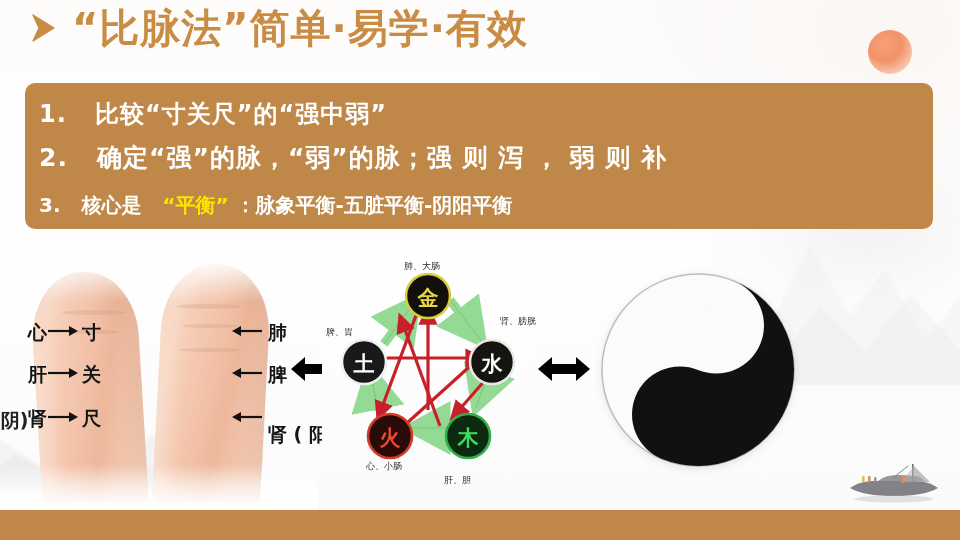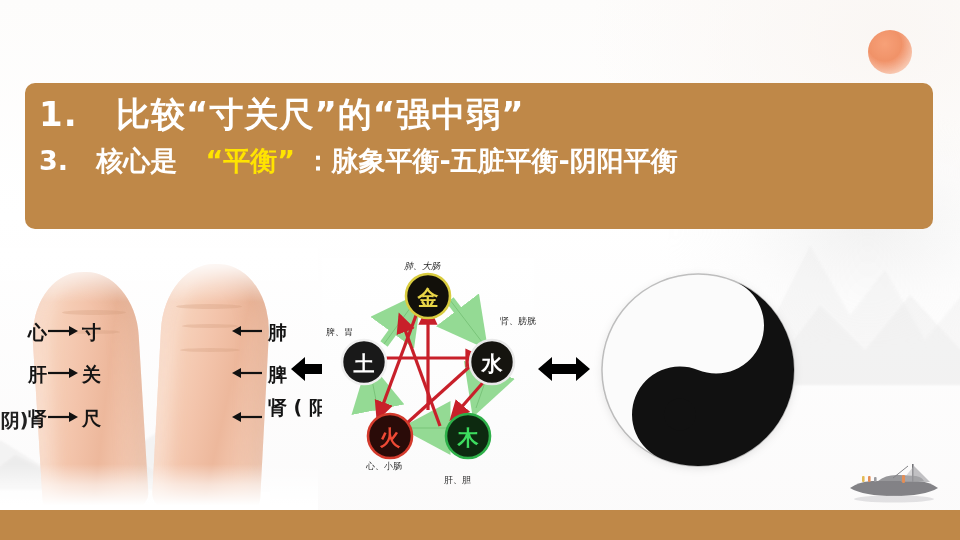--- a/index.html
+++ b/index.html
@@ -60,23 +60,23 @@
   .list-box{
     position:absolute;left:25px;top:83px;width:908px;height:146px;
     background:#bf8848;border-radius:10px;
     padding:10px 0 0 0;box-sizing:border-box;
   }
   .list-line{
     color:#ffffff;font-weight:bold;white-space:nowrap;
     font-family:"DejaVu Sans","Liberation Sans",sans-serif;
     padding-left:14px;
   }
-  .l1{font-size:34px;line-height:43px;letter-spacing:1px;}
+  .l1{font-size:24px;line-height:43px;letter-spacing:1px;}
   .l2{font-size:25px;line-height:44px;letter-spacing:1px;}
-  .l3{font-size:27px;line-height:50px;letter-spacing:0px;}
+  .l3{font-size:20px;line-height:50px;letter-spacing:0px;}
   .hi-yellow{color:#ffe400;}
 
   
   .wrists{
     position:absolute;left:0px;top:248px;width:318px;height:262px;overflow:hidden;
   }
   .arm{
     position:absolute;bottom:0;border-radius:48% 48% 12% 12% / 28% 28% 6% 6%;
     background:linear-gradient(100deg,#f6cdb6 0%,#f7d3bd 18%,#f3c4ab 42%,#edb89c 62%,#f4cab3 84%,#f8dccb 100%);
     box-shadow:inset -10px 0 22px rgba(200,140,110,.30), inset 10px 0 18px rgba(255,240,232,.55);
@@ -146,26 +146,38 @@
     <rect x="24" y="18" width="2.6" height="6" rx="1" fill="#e0b13a"></rect>
     <rect x="30" y="18" width="2.6" height="6" rx="1" fill="#e07b3a"></rect>
     <rect x="36" y="19" width="2.6" height="5" rx="1" fill="#8a8a8e"></rect>
     <path d="M55 20 L70 8" stroke="#6e6e72" stroke-width="1" fill="none"></path>
     <ellipse cx="56" cy="41" rx="40" ry="3.5" fill="#b9b9bd" opacity=".45"></ellipse>
   </svg>
 
   <div class="footer-bar"></div>
   <div class="white-strip"></div>
 
+  <div class="title-row">
+    <svg class="title-arrow" viewBox="0 0 30 34">
+      <path d="M5 4 L26 17 L5 30 L11 17 Z" fill="#c98c44"></path>
+      <path d="M5 4 L26 17 L5 30 L11 17 Z" fill="none" stroke="#c98c44" stroke-width="1.4" stroke-linejoin="round"></path>
+    </svg>
+    <div class="title-text">“比脉法”简单·易学·有效</div>
+  </div>
 
   <div class="list-box">
     <div class="list-line l1">
       <span>1.</span>
       <span>&nbsp;</span>
       <span>比较“寸关尺”的“强中弱”</span>
+    </div>
+    <div class="list-line l2">
+      <span>2.</span>
+      <span>&nbsp;</span>
+      <span>确定“强”的脉，“弱”的脉；强 则 泻 ，  弱 则 补</span>
     </div>
     <div class="list-line l3">
       <span>3.</span>
       <span>&nbsp;</span>
       <span>核心是</span>
       <span>&nbsp;</span>
       <span class="hi-yellow">“平衡”</span>
       <span>：脉象平衡-五脏平衡-阴阳平衡</span>
     </div>
   </div>
@@ -216,21 +228,21 @@
     <svg style="position:absolute;left:230px;top:118px;" width="32" height="14">
         <path d="M10 7 L32 7" stroke="#111" stroke-width="2.2"></path>
         <path d="M11 2 L2 7 L11 12 Z" fill="#111"></path>
       </svg>
     <span class="lbl" style="left:268px;top:114px;">脾</span>
 
     <svg style="position:absolute;left:230px;top:162px;" width="32" height="14">
         <path d="M10 7 L32 7" stroke="#111" stroke-width="2.2"></path>
         <path d="M11 2 L2 7 L11 12 Z" fill="#111"></path>
       </svg>
-    <span class="lbl" style="left:268px;top:147px;">肾 ( 阳</span>
+    <span class="lbl" style="left:268px;top:174px;">肾 ( 阳</span>
   </div>
 
   <svg class="dbl-arrow" style="left:289px;top:352px;" width="56" height="34">
     <path d="M2 17 L16 5 L16 12 L40 12 L40 5 L54 17 L40 29 L40 22 L16 22 L16 29 Z" fill="#000"></path>
   </svg>
 
   <div class="five">
     <svg width="212" height="216" viewBox="0 0 212 216">
       <defs>
         <marker id="redHead" markerWidth="7" markerHeight="7" refX="5.2" refY="3" orient="auto">
@@ -284,21 +296,21 @@
       <g>
         <circle cx="68" cy="178" r="22" fill="#2a0b08" stroke="#d33a2c" stroke-width="2.6"></circle>
         <text x="68" y="187" font-size="21" font-weight="bold" fill="#f04a35" text-anchor="middle" font-family="DejaVu Sans, sans-serif">火</text>
       </g>
       <g>
         <circle cx="42" cy="104" r="22" fill="#191919" stroke="#f0f0f0" stroke-width="2.6"></circle>
         <text x="42" y="113" font-size="21" font-weight="bold" fill="#ffffff" text-anchor="middle" font-family="DejaVu Sans, sans-serif">土</text>
       </g>
     </svg>
 
-    <span class="fe-organ" style="left:82px;top:2px;font-style:italic;">肺、大肠</span>
+    <span class="fe-organ" style="left:82px;top:2px;">肺、大肠</span>
     <span class="fe-organ" style="left:178px;top:57px;">肾、膀胱</span>
     <span class="fe-organ" style="left:122px;top:216px;">肝、胆</span>
     <span class="fe-organ" style="left:44px;top:202px;text-align:right;">心、小肠</span>
     <span class="fe-organ" style="left:4px;top:68px;">脾、胃</span>
   </div>
 
   <svg class="dbl-arrow" style="left:536px;top:352px;" width="56" height="34">
     <path d="M2 17 L16 5 L16 12 L40 12 L40 5 L54 17 L40 29 L40 22 L16 22 L16 29 Z" fill="#000"></path>
   </svg>
 

